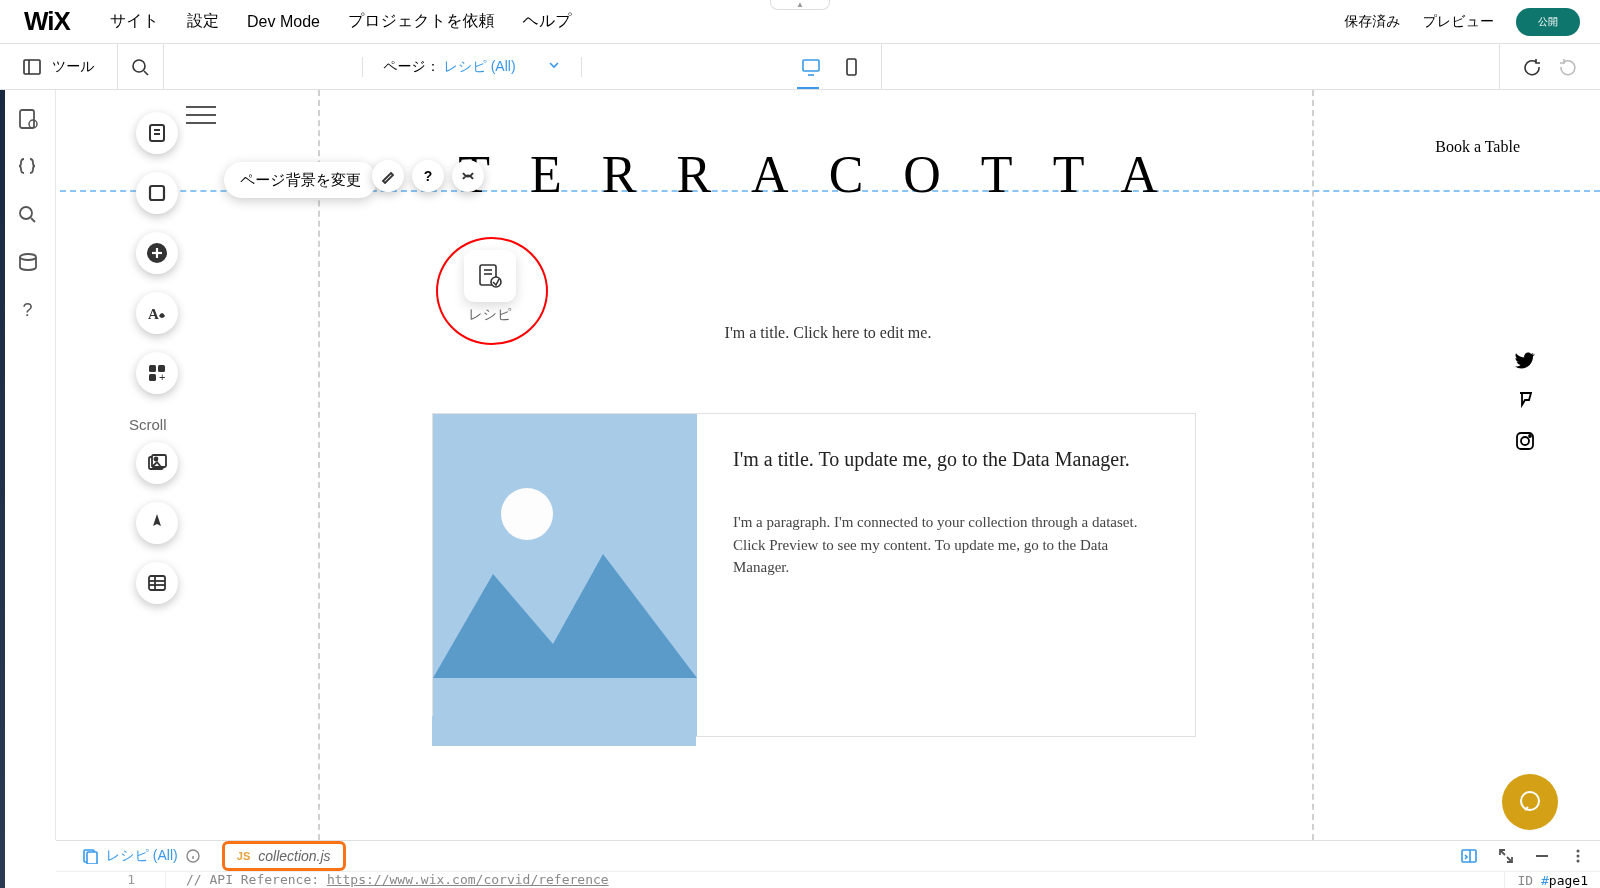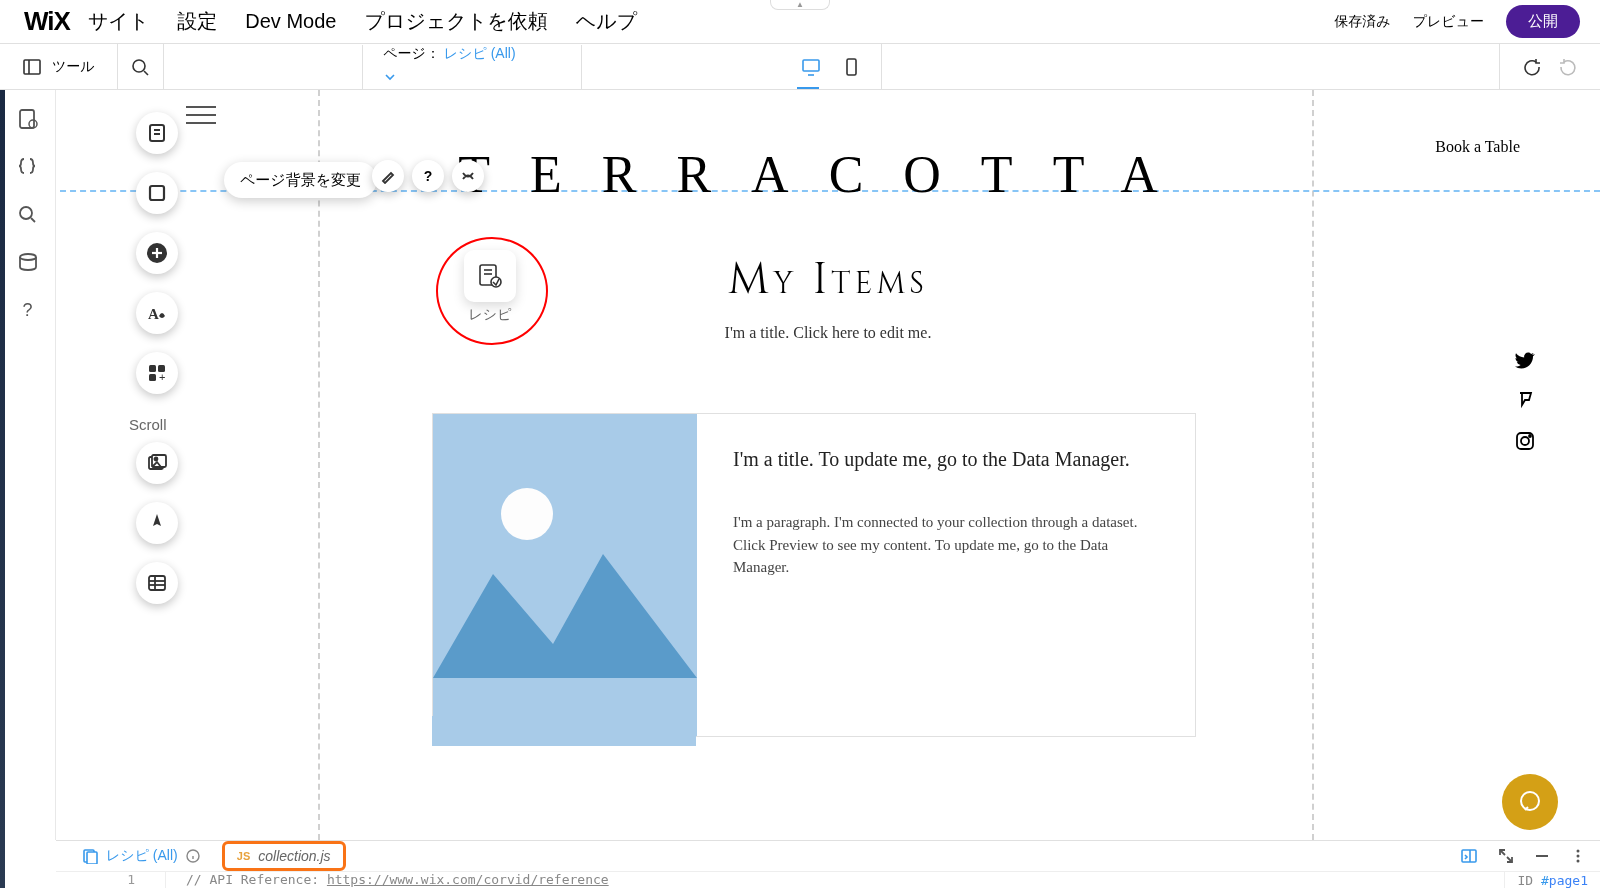--- a/index.html
+++ b/index.html
@@ -1,32 +1,32 @@
 <!DOCTYPE html>
 <html><head>
 <meta charset="utf-8">
 <style>
   * { box-sizing: border-box; margin: 0; padding: 0; }
   body { font-family: -apple-system, "Helvetica Neue", Arial, sans-serif; font-size: 14px; background: #fff; width: 1600px; height: 888px; overflow: hidden; position: relative; }
 
   
   .top-menu { height: 44px; border-bottom: 1px solid #e0e0e0; display: flex; align-items: center; padding: 0 20px 0 24px; position: relative; }
-  .wix-logo { font-weight: 900; font-size: 26px; letter-spacing: -1px; margin-right: 18px; }
+  .wix-logo { font-weight: 900; font-size: 26px; letter-spacing: -1px; margin-right: 40px; }
   .menu-items { display: flex; gap: 28px; align-items: center; }
-  .menu-item { font-size: 20px; cursor: pointer; }
+  .menu-item { font-size: 16px; cursor: pointer; }
   .top-right { margin-left: auto; display: flex; align-items: center; gap: 22px; }
-  .publish-btn { background: #4c1d95; color: #fff; padding: 7px 22px; border-radius: 18px; font-size: 15px; cursor: pointer; }
+  .publish-btn { background: #0f766e; color: #fff; padding: 7px 22px; border-radius: 18px; font-size: 10px; cursor: pointer; }
   .top-tab { position: absolute; left: 50%; top: 0; transform: translateX(-50%); width: 60px; height: 10px; border: 1px solid #ddd; border-top: none; border-radius: 0 0 8px 8px; display:flex; align-items:center; justify-content:center; font-size:8px; color:#999;}
 
   
   .second-bar { height: 46px; border-bottom: 1px solid #e0e0e0; display: flex; align-items: center; }
   .tools-box { height: 100%; display: flex; align-items: center; gap: 10px; padding: 0 22px; border-right: 1px solid #e0e0e0; }
   .search-box { width: 46px; height: 100%; display: flex; align-items: center; justify-content: center; border-right: 1px solid #e0e0e0; }
   .page-selector { flex: 1; display: flex; align-items: center; justify-content: center; }
-  .page-selector-inner { display: flex; align-items: flex-start; gap: 6px; padding: 0 20px; height: 100%; border-left: 1px solid #e0e0e0; border-right: 1px solid #e0e0e0; min-width: 220px; justify-content: space-between; flex-direction: column;}
+  .page-selector-inner { display: flex; align-items: center; gap: 6px; padding: 0 20px; height: 100%; border-left: 1px solid #e0e0e0; border-right: 1px solid #e0e0e0; min-width: 220px; justify-content: space-between;}
   .blue-link { color: #3899ec; }
   .device-box { display: flex; align-items: center; gap: 20px; padding: 0 20px; border-right: 1px solid #e0e0e0; height: 100%; position:relative;}
   .device-underline { position:absolute; bottom:0; left:16px; width:22px; height:2px; background:#3899ec;}
   .undo-box { display: flex; align-items: center; gap: 16px; padding: 0 22px; border-left: 1px solid #e0e0e0; height: 100%; margin-left:auto;}
 
   .icon-svg { width: 20px; height: 20px; fill: none; stroke: #333; stroke-width: 1.6; }
 
   
   .main-area { position: absolute; top: 90px; left: 0; right: 0; bottom: 48px; display: flex; }
   .left-rail { width: 56px; border-right: 1px solid #e8e8e8; padding-top: 18px; display: flex; flex-direction: column; align-items: center; gap: 26px; }
@@ -80,21 +80,21 @@
   .code-tab { display: flex; align-items: center; gap: 8px; padding: 4px 12px; border-radius: 6px; font-size: 14px;}
   .code-tab.active { color: #3899ec; }
   .tab2 { border: 3px solid #f97316; color: #666; font-style: italic; align-items: center;}
   .code-tabs-right { margin-left: auto; display: flex; gap: 20px; align-items:center;}
   .code-line { height: 16px; display: flex; font-family: "Consolas", monospace; font-size: 13px;}
   .gutter { width: 110px; text-align: right; color: #999; padding-right: 30px; border-right: 1px solid #eee;}
   .code-text { padding-left: 20px; color: #888;}
   .code-text a { color: #888; text-decoration: underline; }
   .id-chip { margin-left:auto; padding:0 12px; display:flex; gap:8px; align-items:center; border-left:1px solid #eee; font-family:Consolas,monospace;}
   .id-chip .hash{color:#3899ec;}
-  .id-chip .val{color:#3b82f6;}
+  .id-chip .val{color:#000000;}
 
   .left-edge { position: absolute; left: 0; top: 90px; bottom: 0; width: 5px; background: linear-gradient(180deg,#1a2942,#2a3a52); }
 </style>
 </head>
 <body>
 
 <div class="top-menu">
   <div class="top-tab">▲</div>
   <div class="wix-logo">WiX</div>
   <div class="menu-items">
@@ -189,21 +189,20 @@
     <div class="selection-line"></div>
 
     <div class="hamburger">
         <div></div>
         <div></div>
         <div></div>
       </div>
     <div class="terracotta">TERRACOTTA</div>
     <div class="book-table">Book a Table</div>
 
-    <div class="my-items">My Items</div>
     <div class="subtitle">I'm a title. Click here to edit me.</div>
 
     <div class="dataset-chip">
       <svg width="28" height="28" fill="none" stroke="#333" stroke-width="1.6">
         <rect x="4" y="3" width="16" height="20" rx="2"></rect>
           <line x1="8" y1="8" x2="16" y2="8"></line>
           <line x1="8" y1="12" x2="16" y2="12"></line>
         <circle cx="20" cy="20" r="5" fill="#fff"></circle>
           <path d="M17 20 L20 23 L23 17" stroke="#333"></path>
       </svg>

